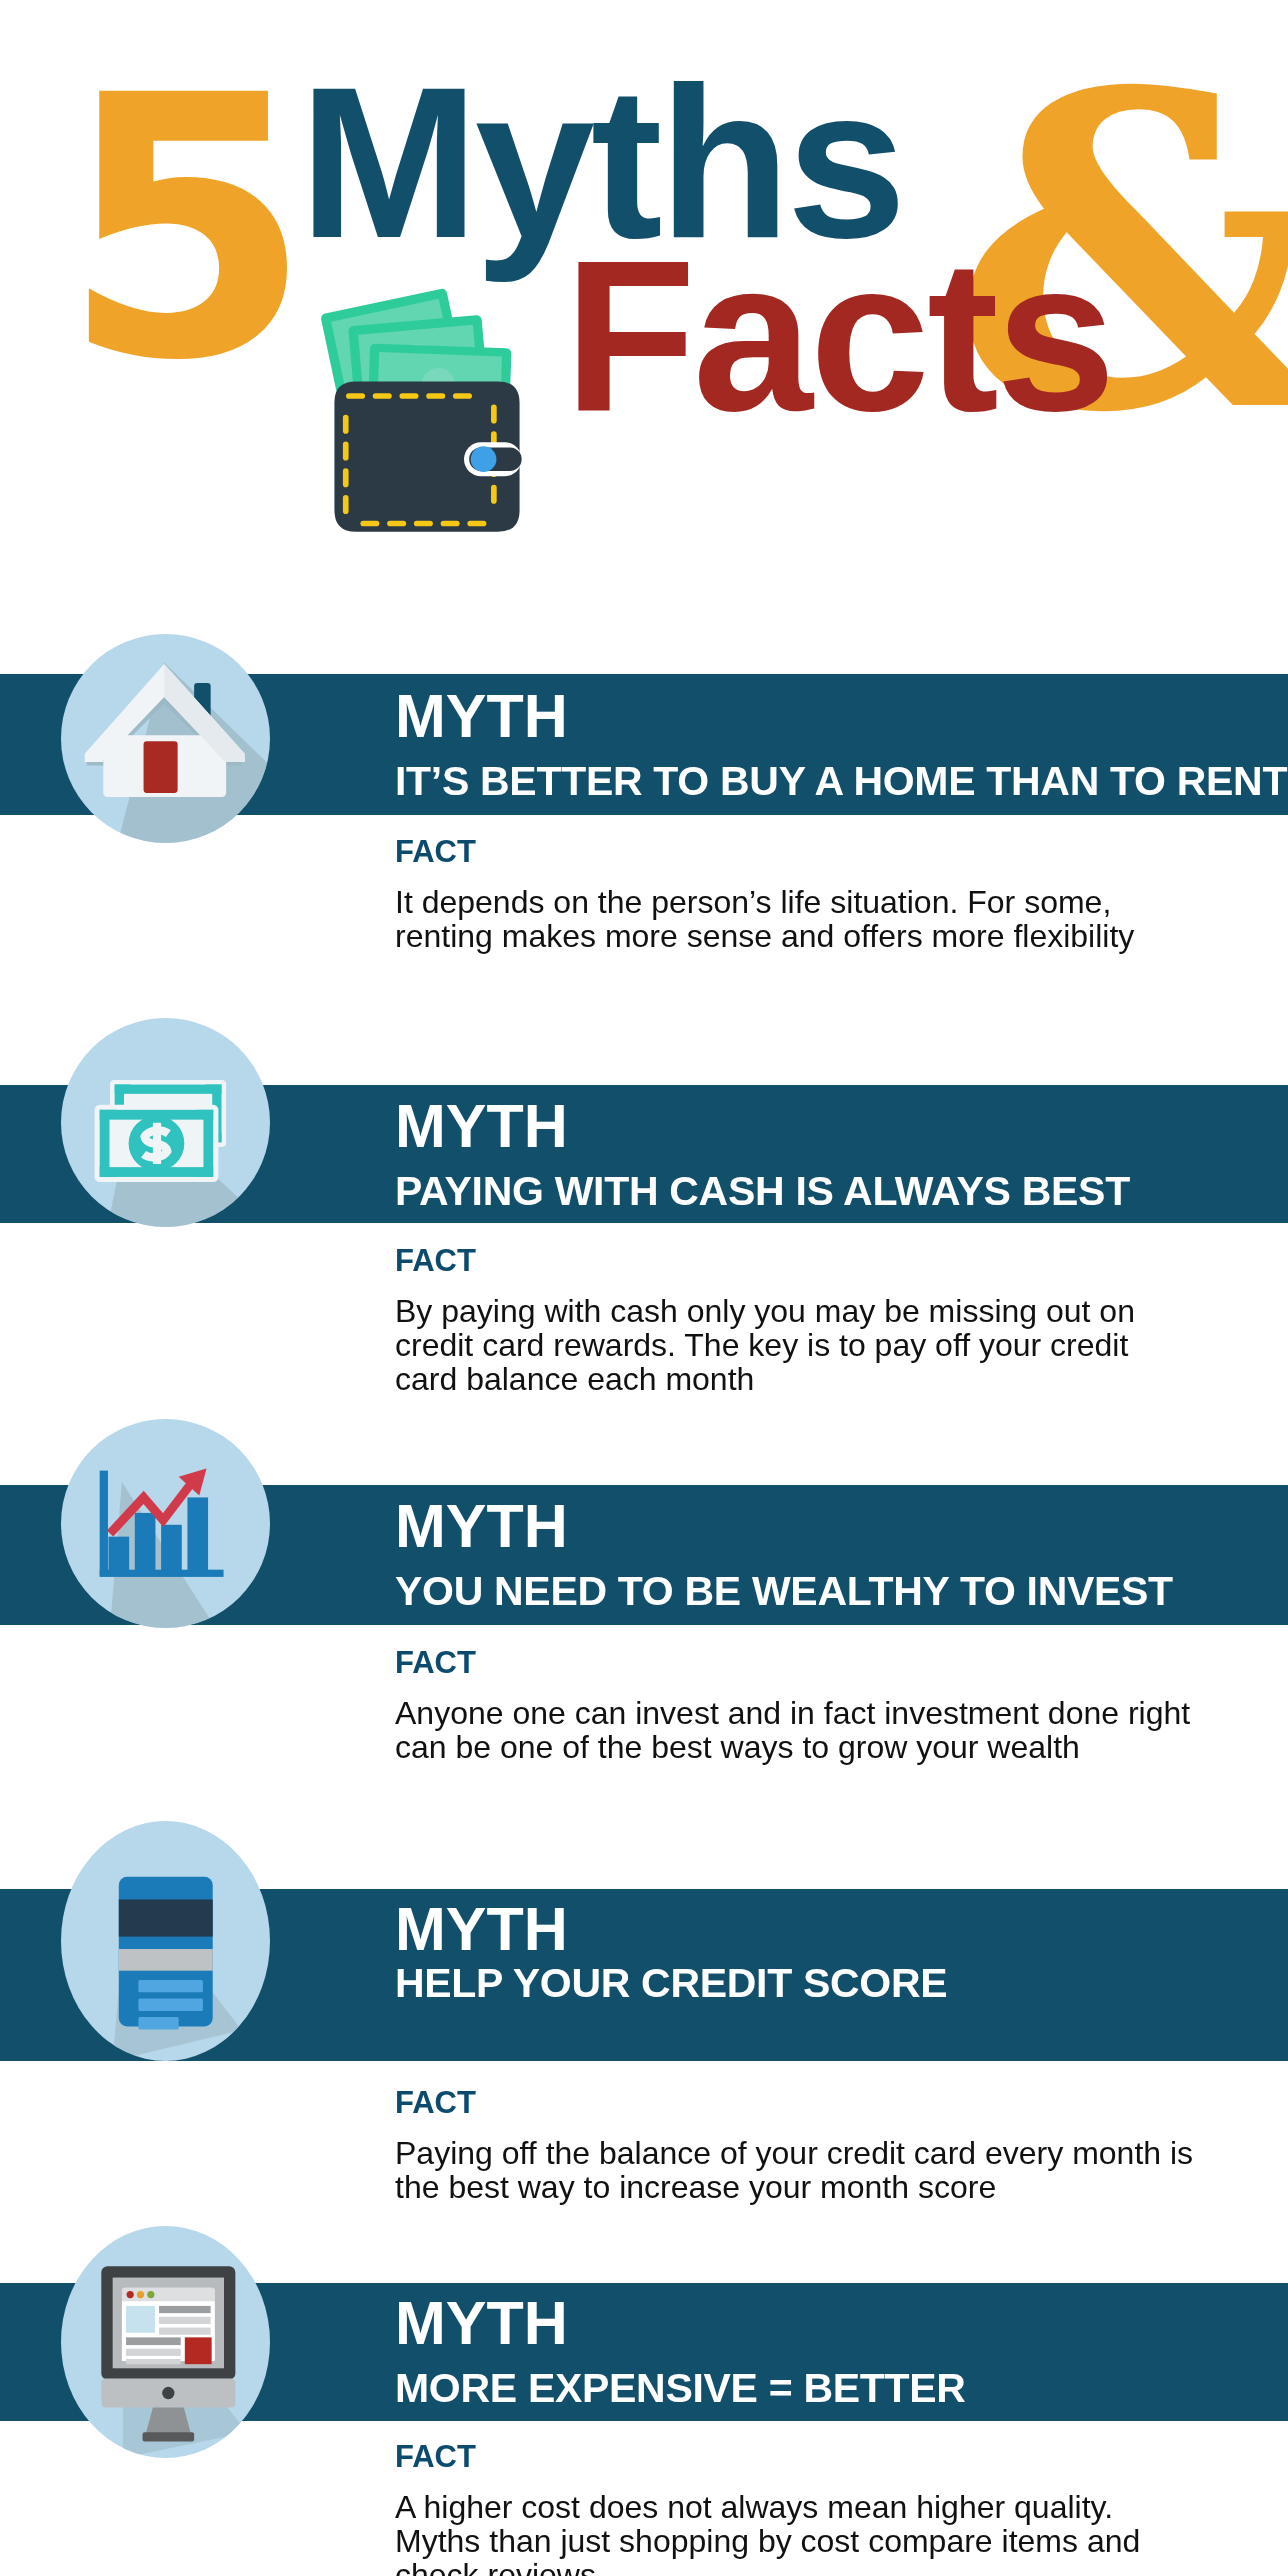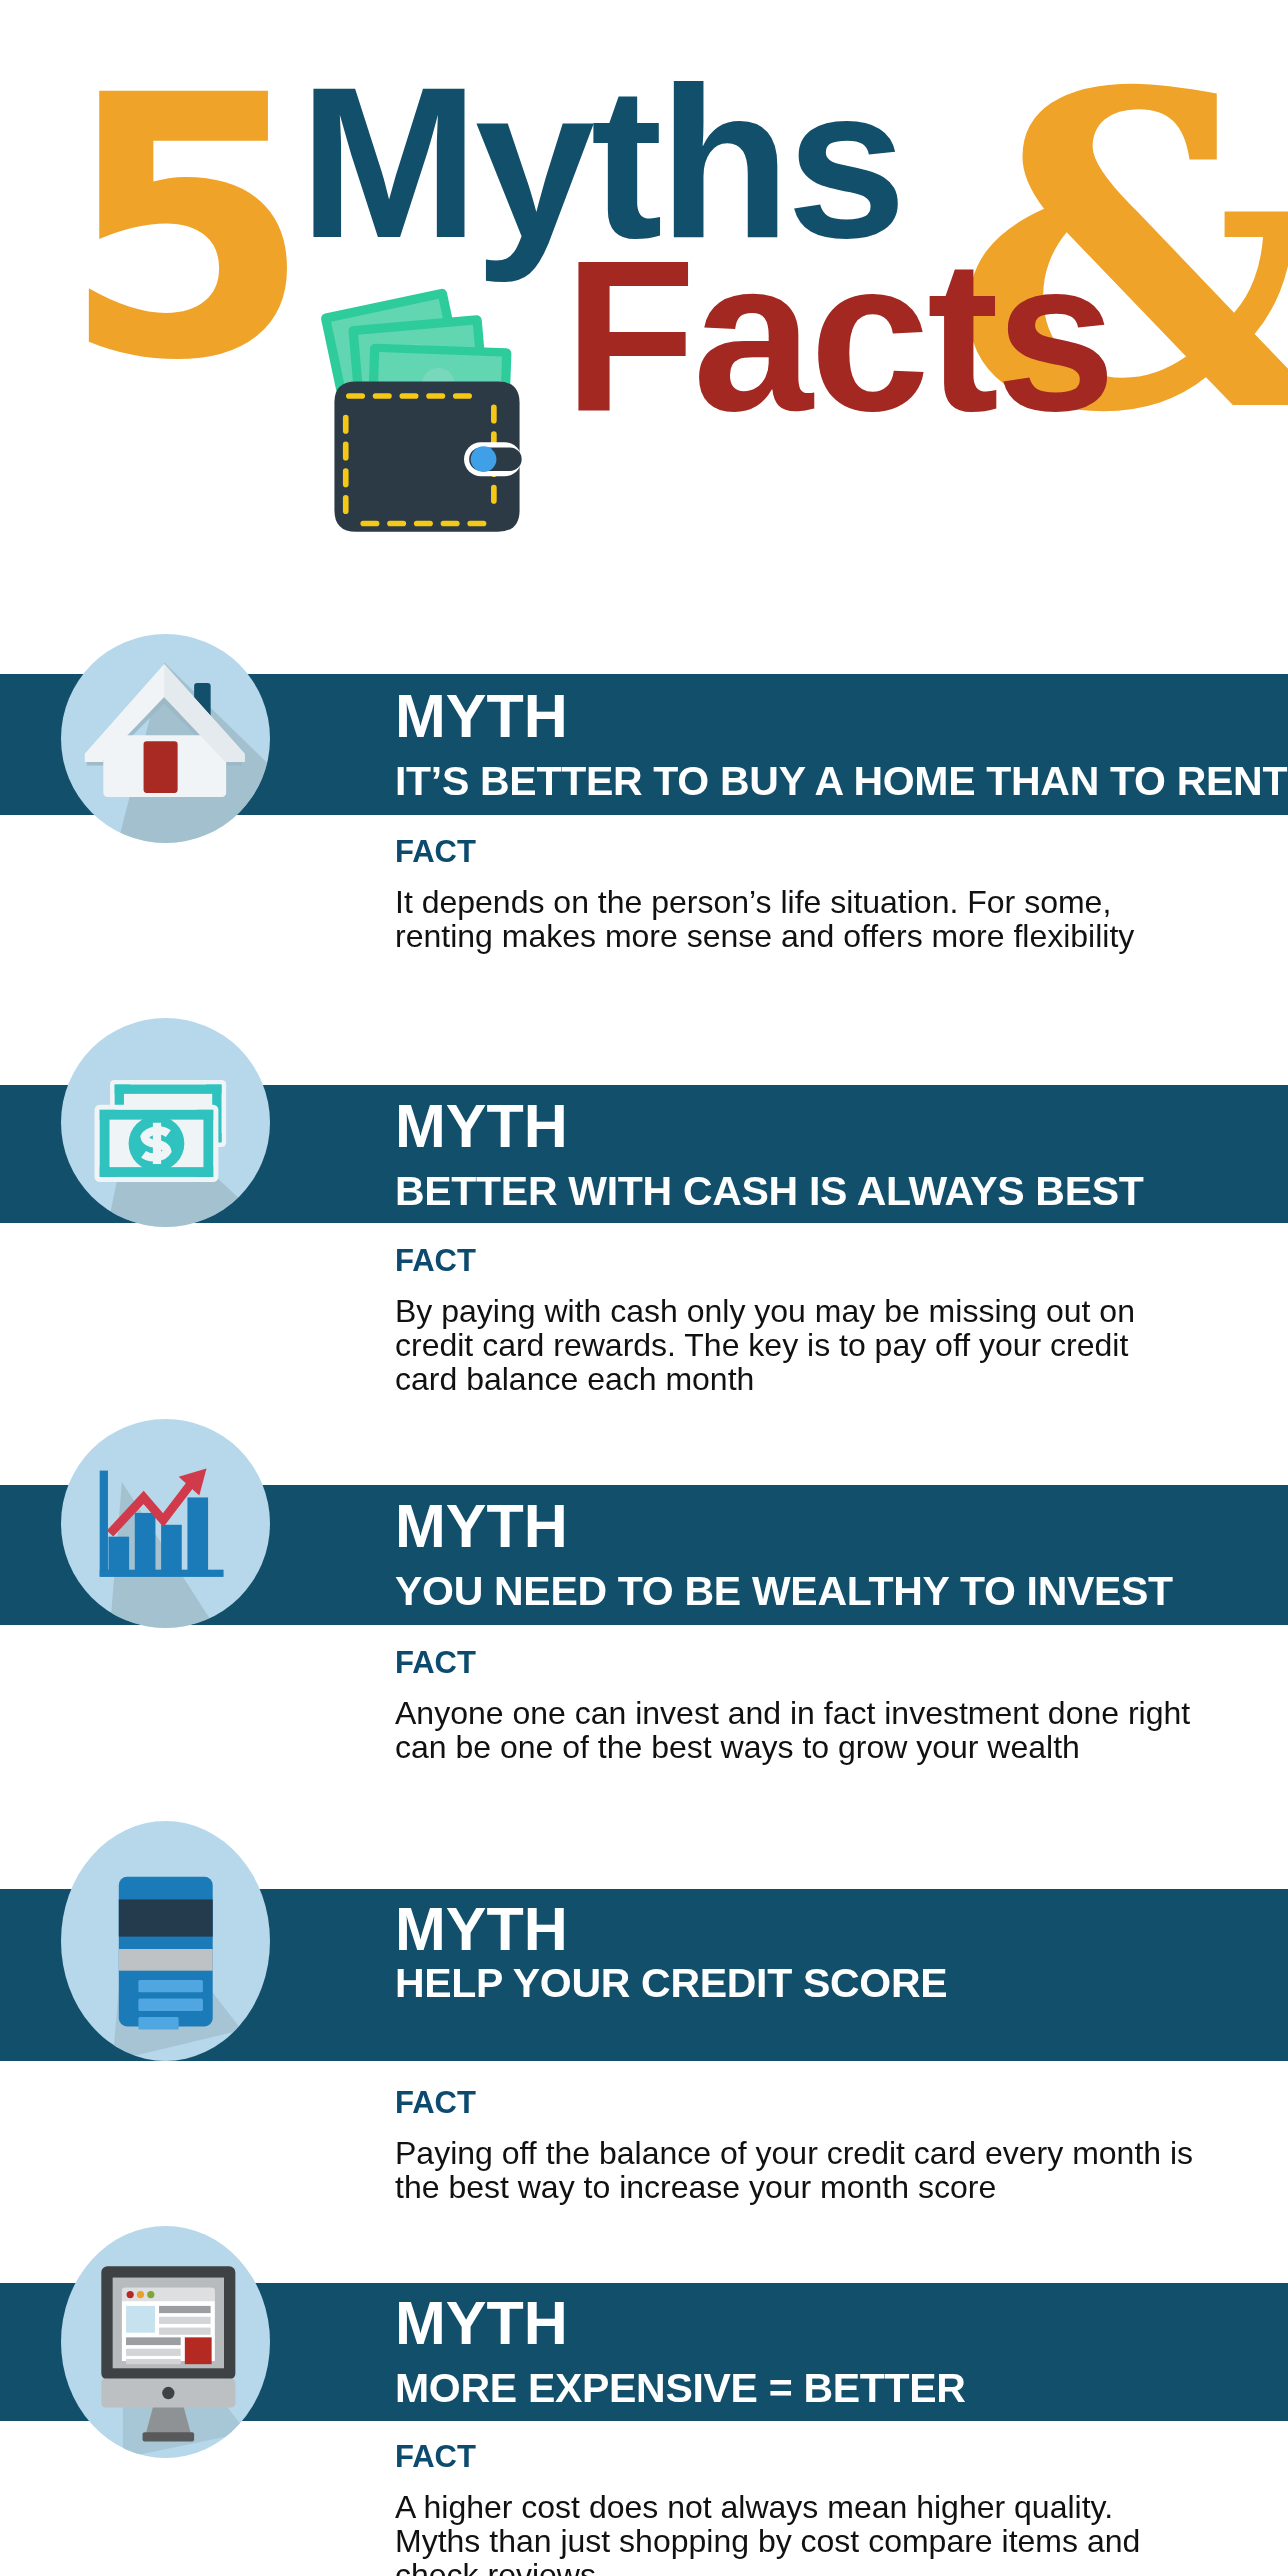--- a/index.html
+++ b/index.html
@@ -136,21 +136,21 @@
         <rect x="75" y="178" width="220" height="130" fill="#2FC2BE"></rect>
         <rect x="94" y="197" width="182" height="92" fill="#EFF5F6"></rect>
         <path d="M75 178 h32 q0 20 -32 20 Z M295 178 h-32 q0 20 32 20 Z M75 308 h32 q0 -20 -32 -20 Z M295 308 h-32 q0 -20 32 -20 Z" fill="#2FC2BE"></path>
         <circle cx="185" cy="243" r="54" fill="#2FC2BE"></circle>
         <rect x="178" y="203" width="16" height="80" fill="#EFF5F6"></rect>
         <path d="M208 224 a28 20 0 0 0 -46 6 a22 16 0 0 0 22 14 a22 16 0 0 1 22 14 a28 20 0 0 1 -46 6" fill="none" stroke="#EFF5F6" stroke-width="16"></path>
       </svg>
     </div>
     <div class="txt" style="top:78px;">
       <div class="myth-kicker">MYTH</div>
-      <div class="myth-line" style="margin-top:11.3px;">BETTER WITH CASH IS ALWAYS BEST</div>
+      <div class="myth-line" style="margin-top:11.3px;">PAYING WITH CASH IS ALWAYS BEST</div>
     </div>
     <div class="txt" style="top:221px;">
       <div class="fact-kicker">FACT</div>
       <div class="fact-body" style="margin-top:11.3px;">By paying with cash only you may be missing out on credit card rewards. The key is to pay off your credit card balance each month</div>
     </div>
   </div>
 
   <div class="section" style="top:1419px;height:412px;">
     <div class="band" style="top:66px;height:140px;"></div>
     <div class="icon-circle" style="left:61px;top:0px;width:209px;height:209px;">

